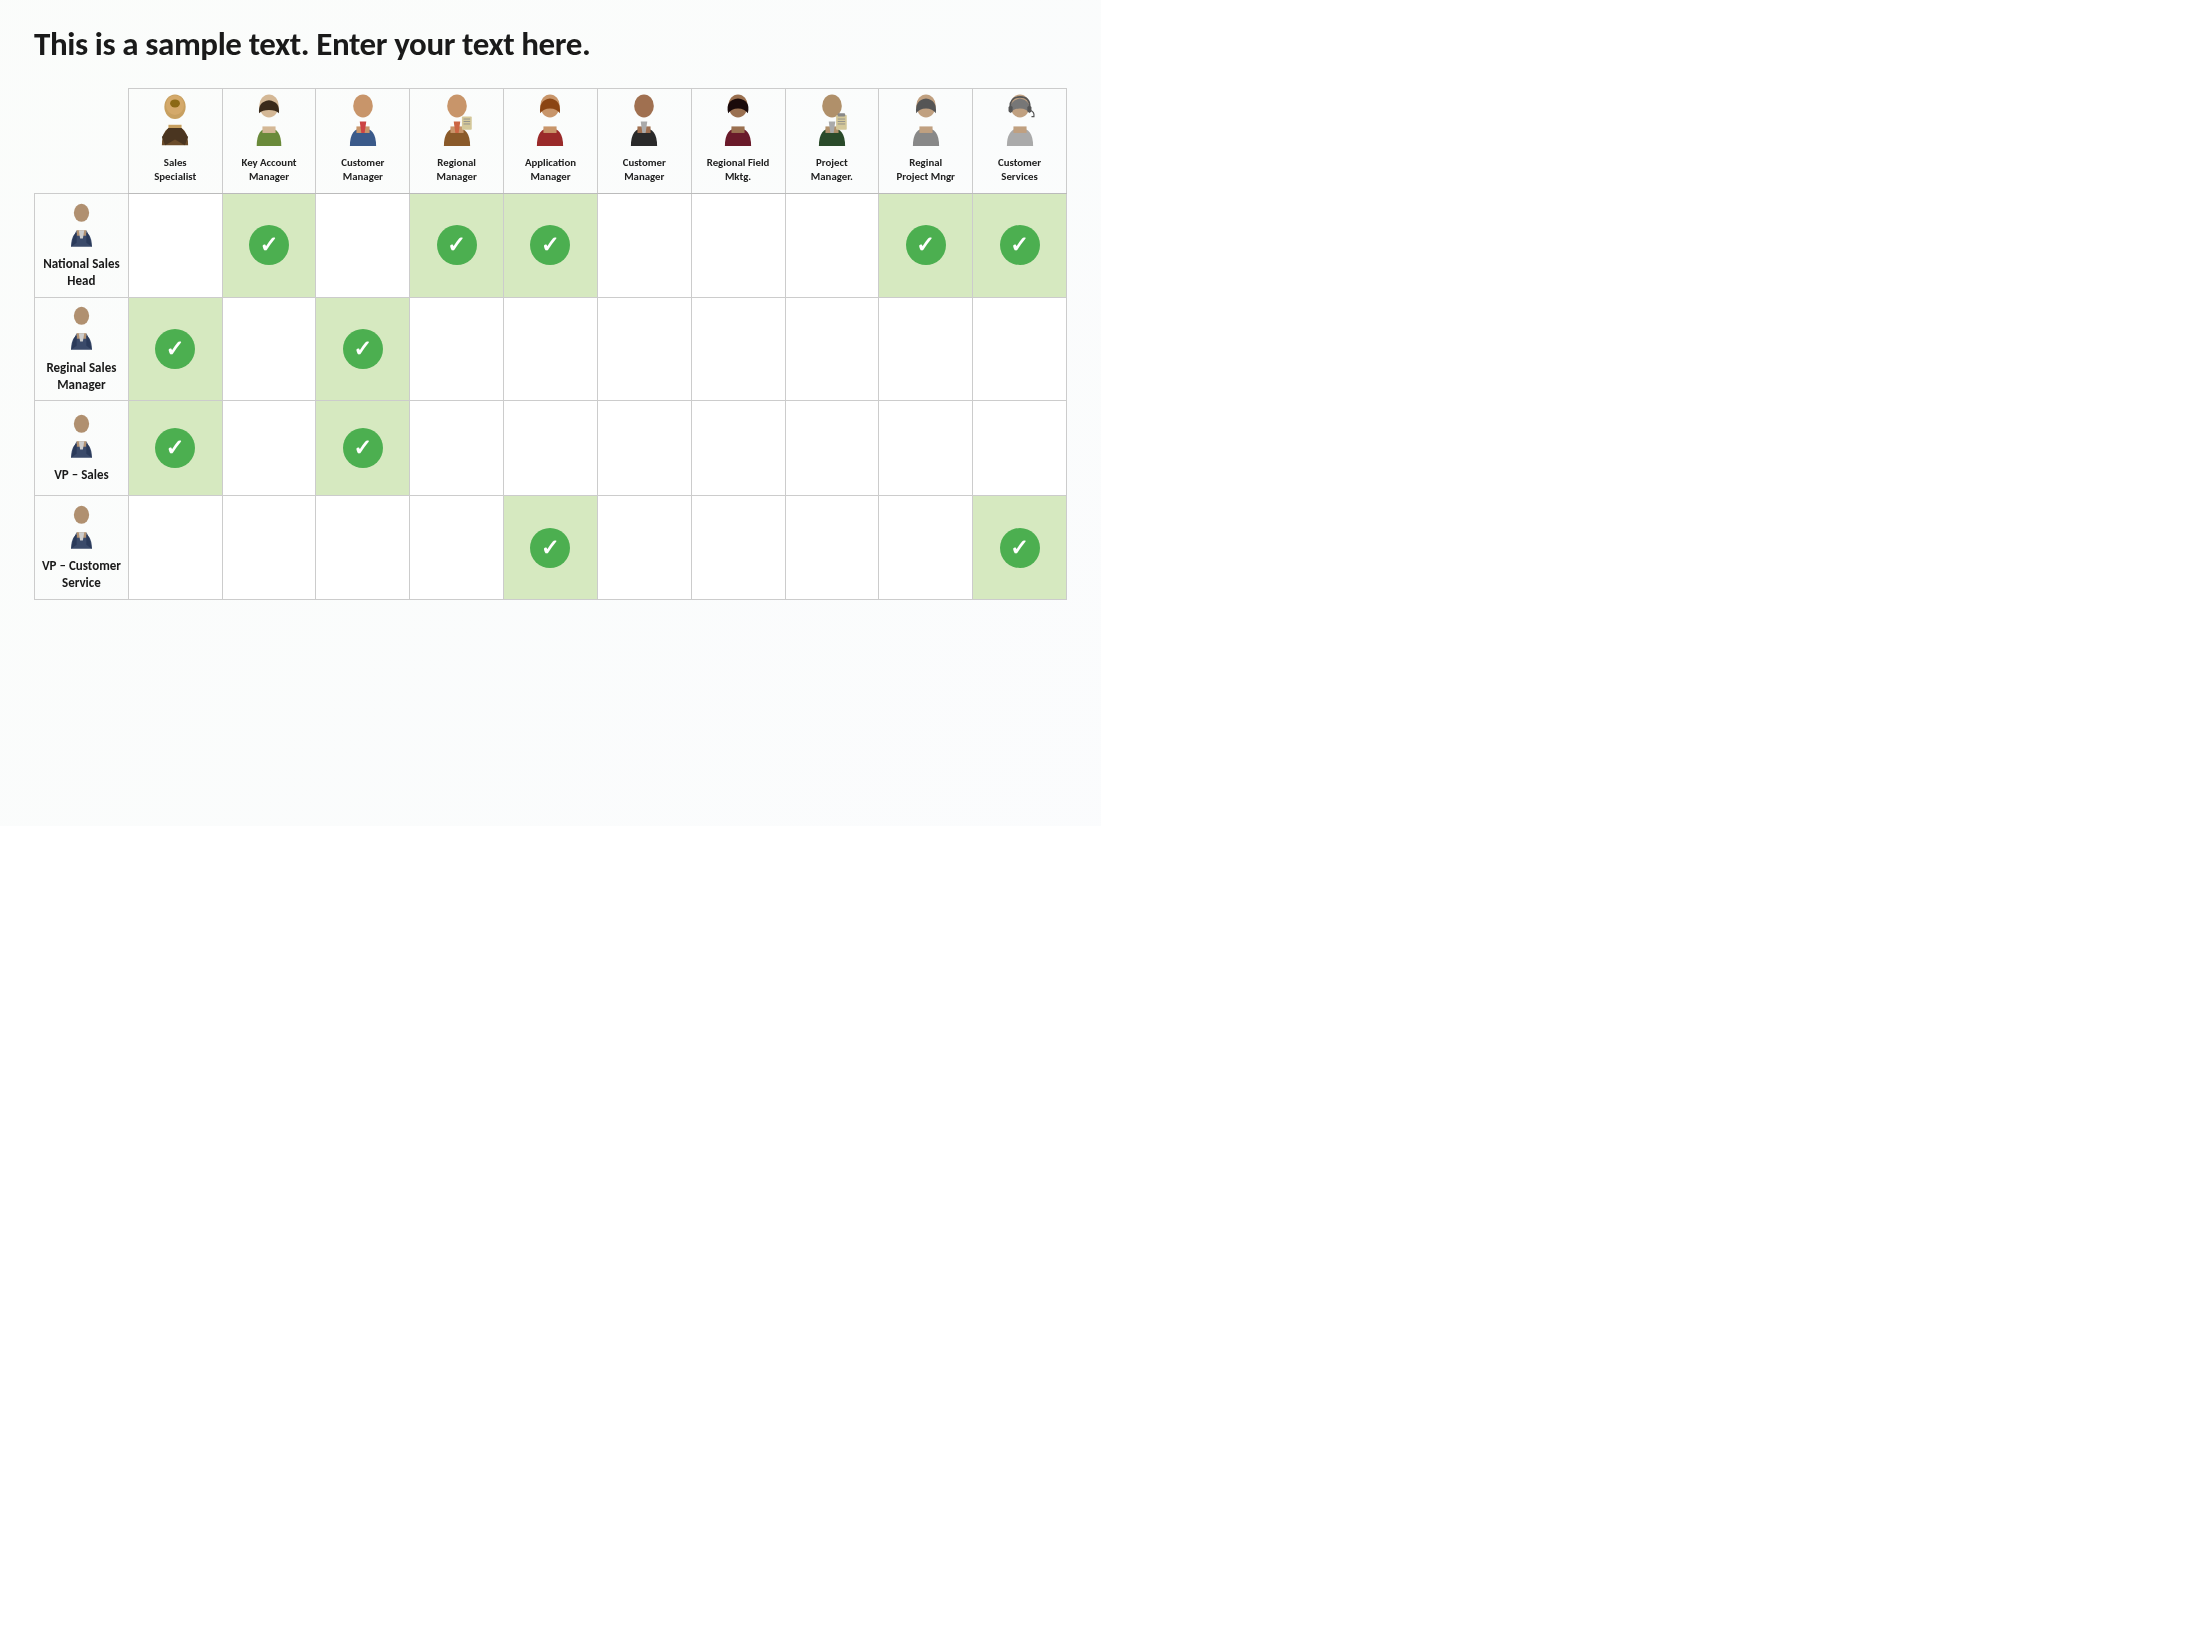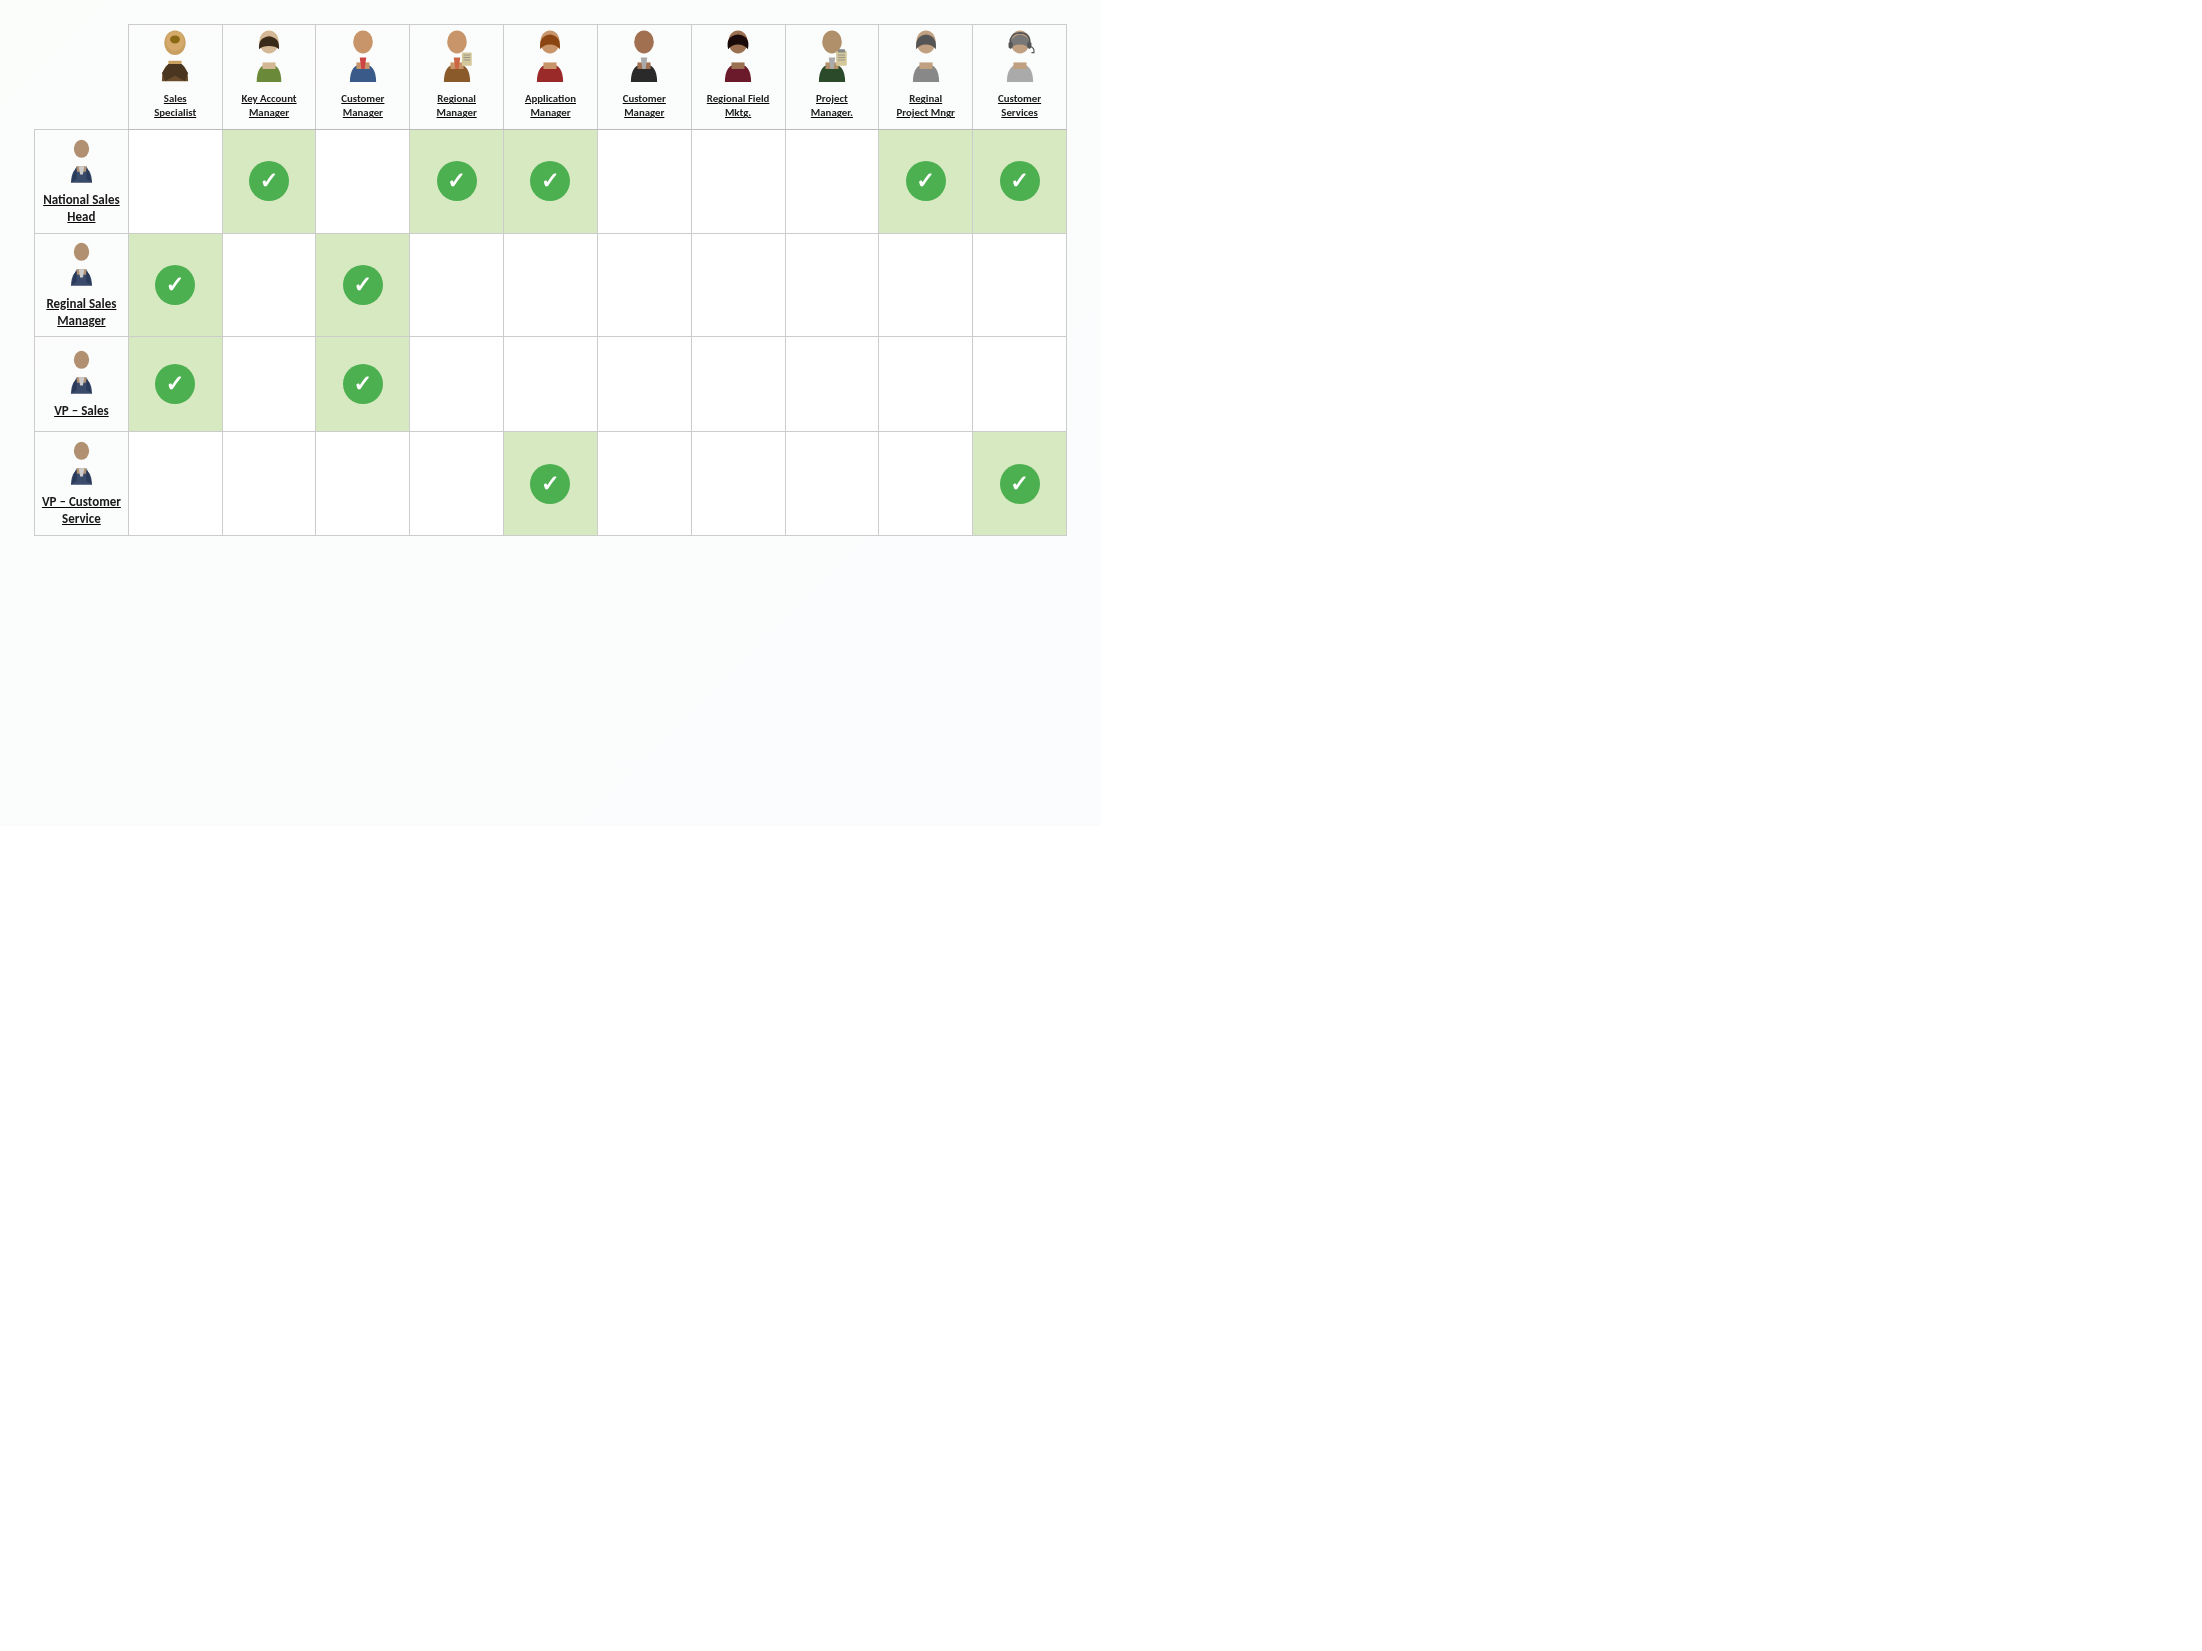--- a/index.html
+++ b/index.html
@@ -40,21 +40,20 @@
     
     .matrix-container {
       width: 100%;
       overflow-x: auto;
     }
 
     .matrix-table {
       border-collapse: collapse;
       width: 100%;
       table-layout: fixed;
-      text-decoration: underline;
     }
 
     
     .header-cell {
       text-align: center;
       vertical-align: bottom;
       padding: 0 3.4px 8.6px 3.4px;
       border: 0.9px solid #ccc;
       border-bottom: 1.7px solid #bbb;
     }
@@ -145,20 +144,21 @@
     }
 
     .checkmark::after {
       content: '✓';
     }
   </style>
 </head>
 <body>
 
 <div class="page-wrapper">
+  <h1 class="page-title">This is a sample text. Enter your text here.</h1>
 
   <div class="matrix-container">
     <table class="matrix-table">
       <thead>
         <tr id="header-row">
           <th class="header-cell row-label-header"></th>
 
         <th class="header-cell">
     <div class="header-icon">
       <svg viewBox="0 0 60 72" xmlns="http://www.w3.org/2000/svg">

